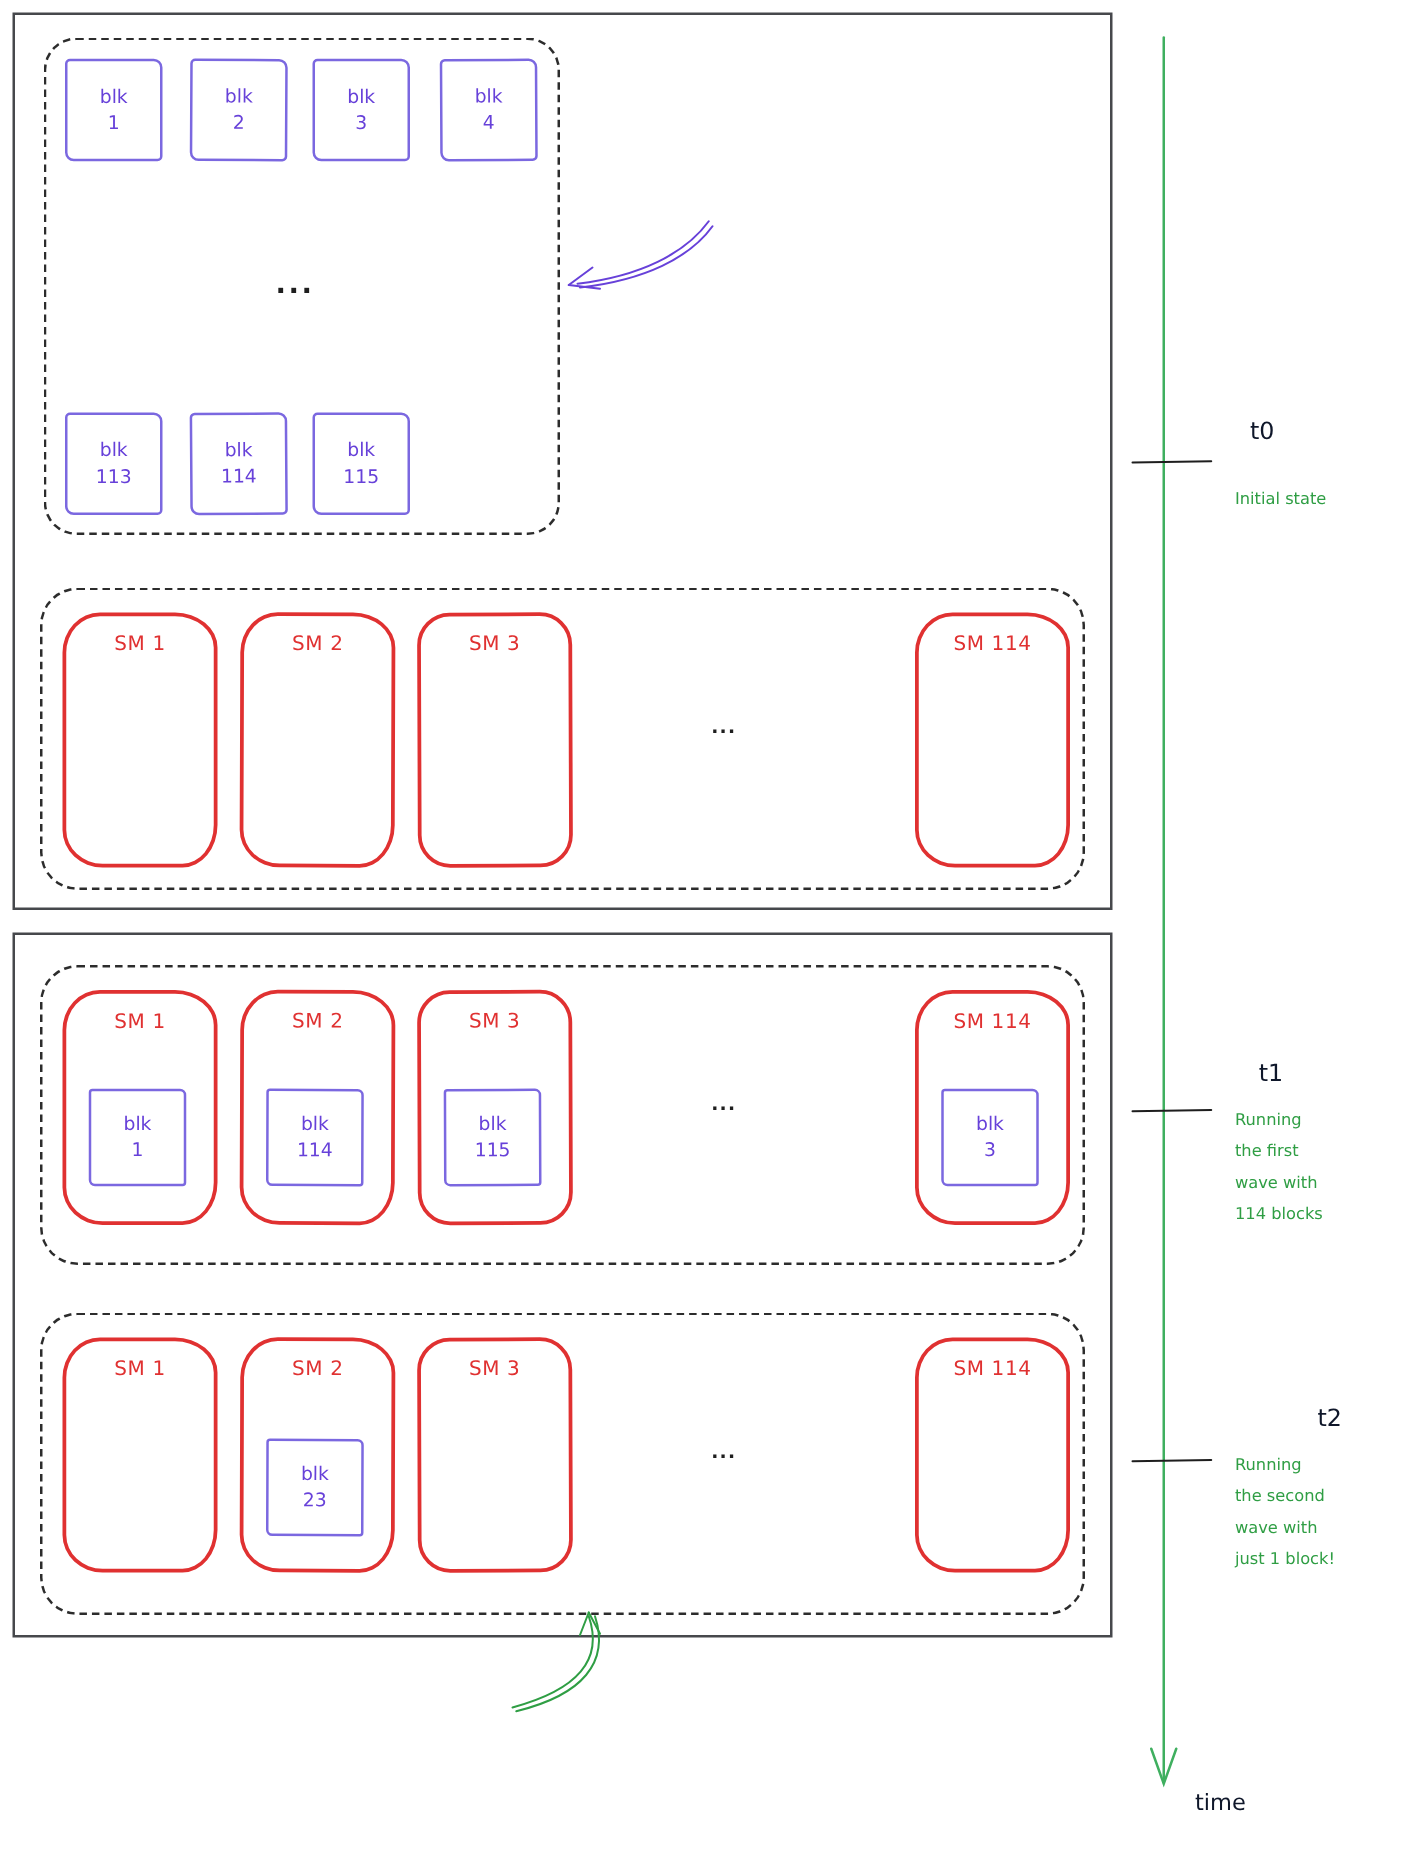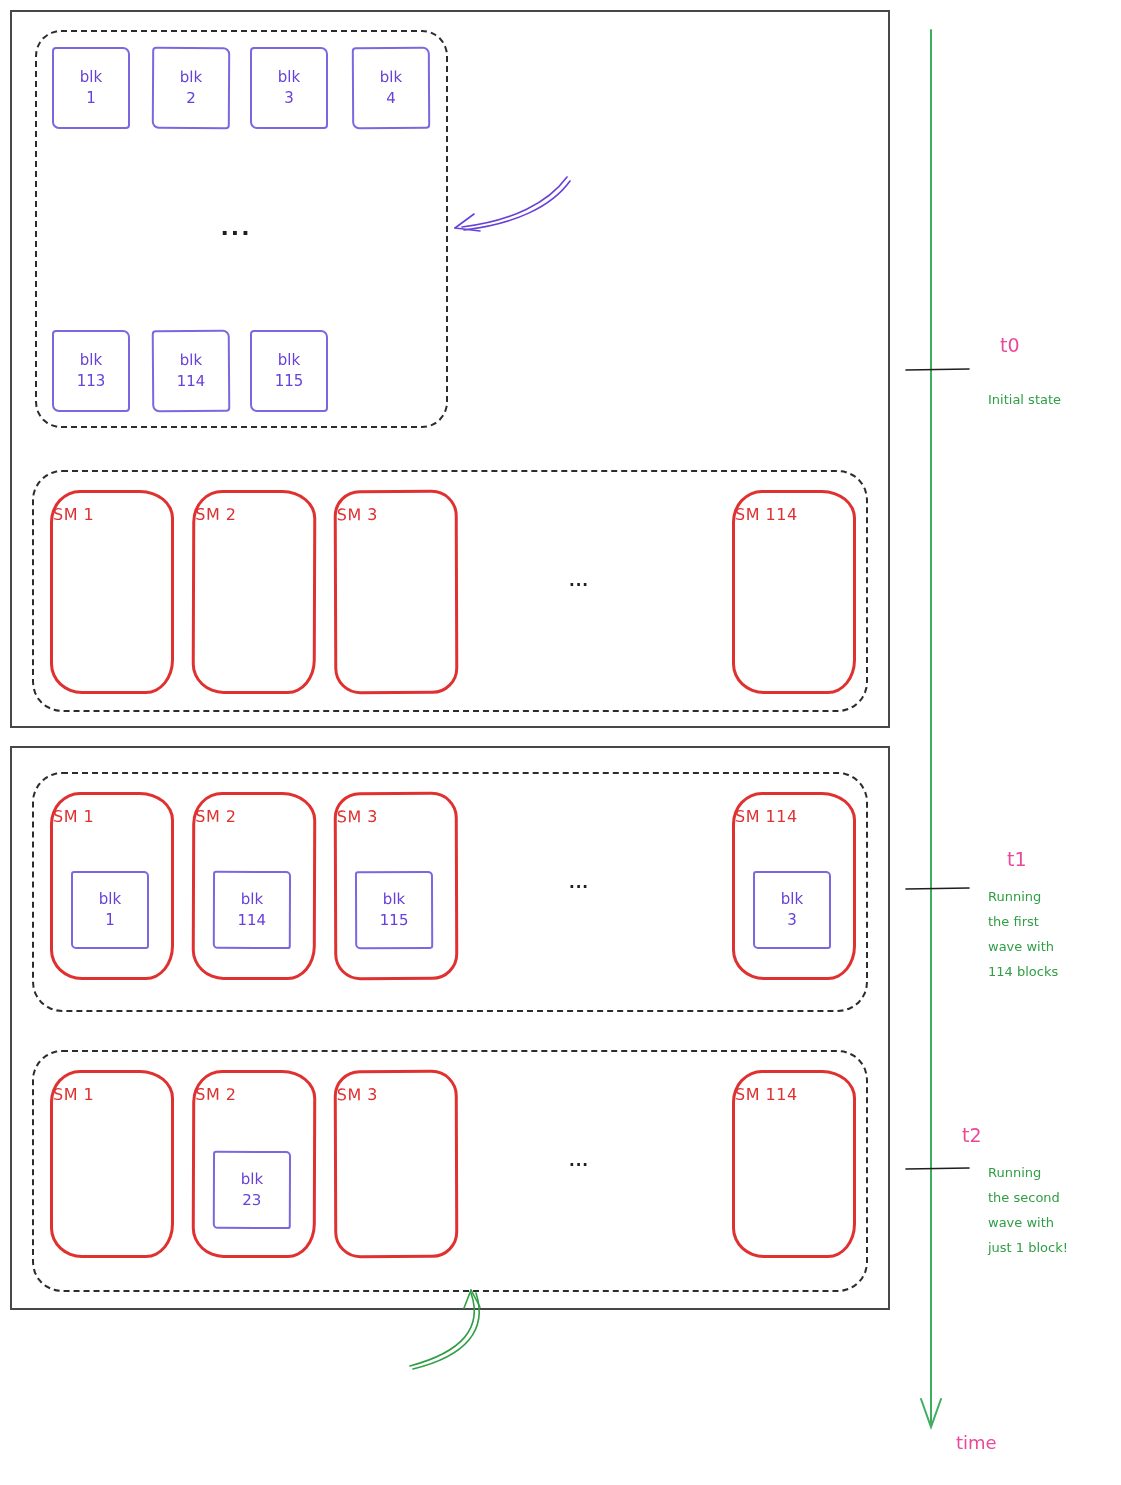--- a/index.html
+++ b/index.html
@@ -41,21 +41,21 @@
     border-radius:30px 34px 28px 32px / 32px 28px 34px 30px;
     background:#ffffff; top:18px;
   }
   .sm-tall  { height:198px; }  
   .sm-short { height:182px; }  
   .sm-1 { left:16px; }
   .sm-2 { left:158px; transform:rotate(.2deg); }
   .sm-3 { left:300px; transform:rotate(-.2deg);border-radius:26px; }
   .sm-4 { left:698px; }
   .sm-label {
-    display:block; padding-top:12px;
+    display:block; text-align:center; padding-top:12px;
     color:#e03131; font-size:16px; letter-spacing:.5px;
   }
   .sm-blk {
     position:absolute; left:18px; top:76px; width:74px; height:74px;
     border:2px solid #7b68e0; border-radius:3px 5px 3px 5px;
     display:flex; align-items:center; justify-content:center; text-align:center;
     color:#6741d9; font-size:15px; line-height:21px; background:#ffffff;
   }
   #sm-row-t2 .sm-blk { top:78px; }
 
@@ -69,27 +69,27 @@
   }
 
   .note-violet {
     position:absolute; left:570px; top:109px; color:#6741d9;
     font-size:18px; line-height:27px; white-space:nowrap;
   }
   .note-green {
     color:#2f9e44; font-size:13px; line-height:25px; white-space:nowrap;
   }
   .t-label {
-    position:absolute; color:#ec4899; font-size:19px; white-space:nowrap;
+    position:absolute; color:#0f172a; font-size:19px; white-space:nowrap;
   }
   #t0-label { left:1000px; top:334px; }
   #t0-caption { position:absolute; left:988px; top:387px; }
   #t1-label { left:1007px; top:848px; }
   #t1-caption { position:absolute; left:988px; top:884px; }
-  #t2-label { left:962px; top:1124px; }
+  #t2-label { left:1054px; top:1124px; }
   #t2-caption { position:absolute; left:988px; top:1160px; }
   #time-label { left:956px; top:1432px; font-size:18px; }
   #bottom-annotation {
     position:absolute; left:248px; top:1352px; line-height:24px;
   }
   #arrows-overlay {
     position:absolute; left:0; top:0; width:1121px; height:1485px;
     pointer-events:none;
   }
 </style>

